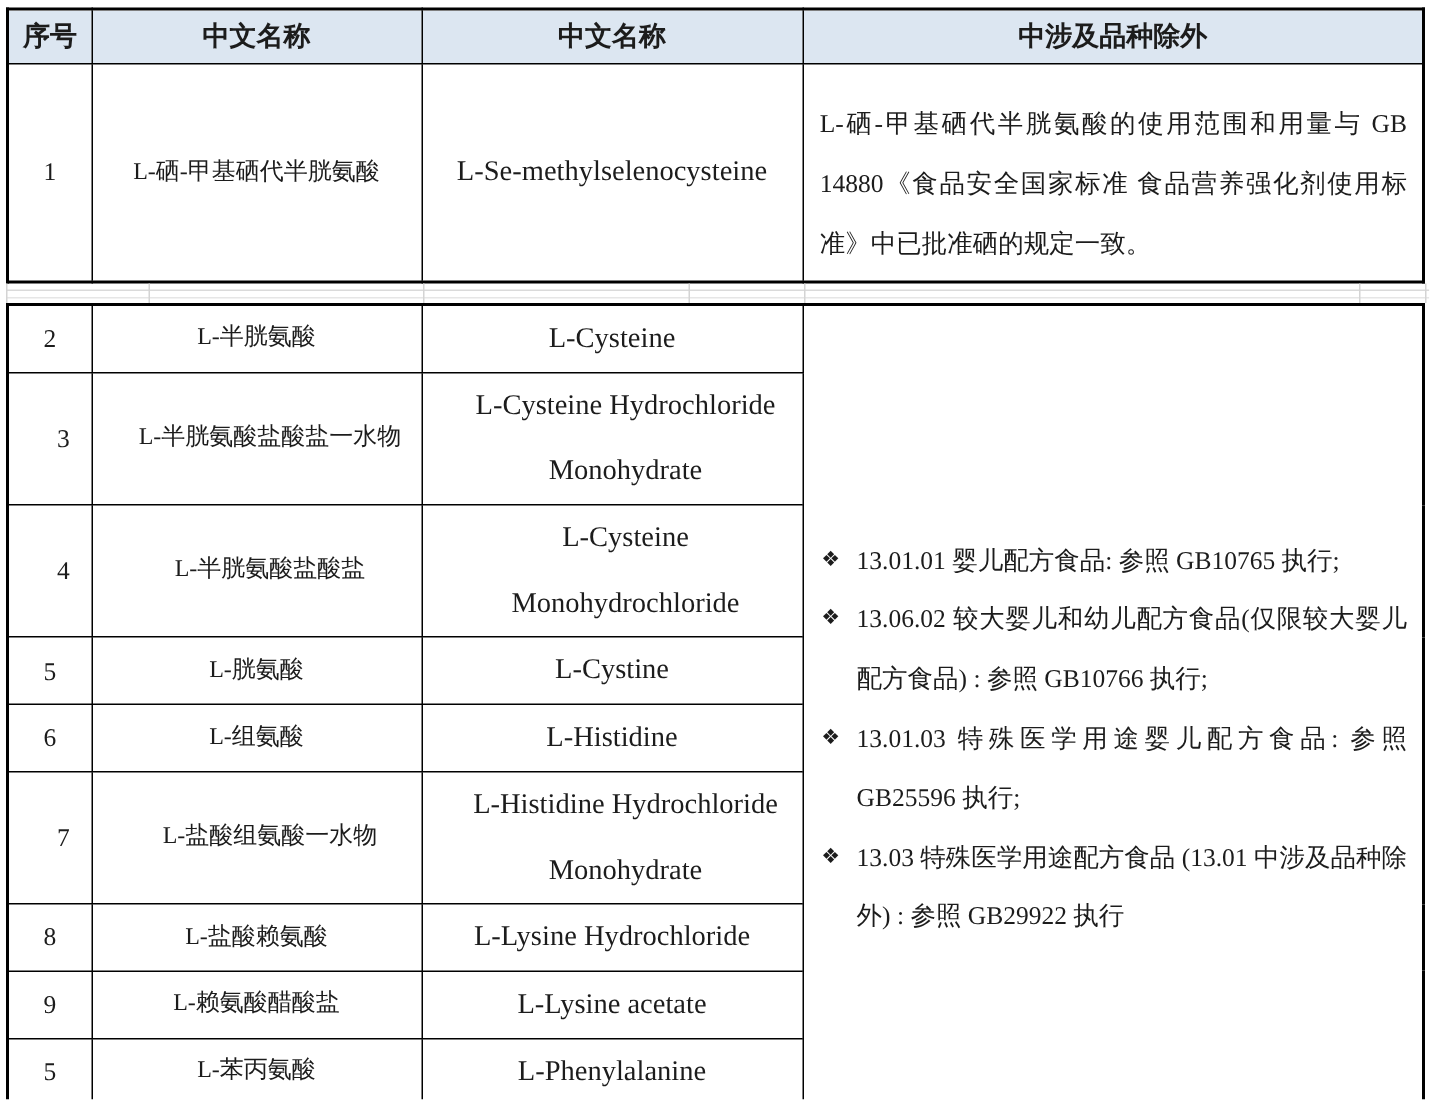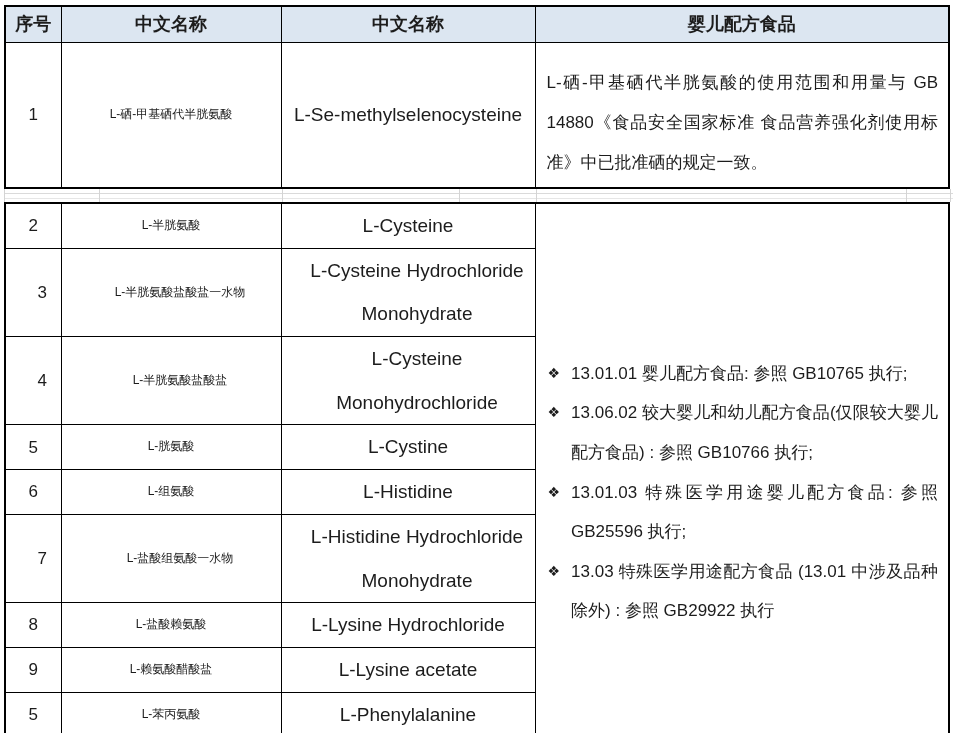--- a/index.html
+++ b/index.html
@@ -20,28 +20,29 @@
     position: absolute;
     left: 4px;
     top: 5px;
     width: 945px;
   }
   table {
     border-collapse: collapse;
     table-layout: fixed;
     width: 944px;
     border: 2px solid #000000;
+    font-family: Liberation Serif, serif;
   }
   td, th {
     border: 1.5px solid #000000;
     text-align: center;
     vertical-align: middle;
     padding: 0 6px;
     overflow: hidden;
-    font-size: 12px;
+    font-size: 16px;
     line-height: 2.3;
     word-break: break-word;
   }
   th {
     background: #dce6f1;
     font-weight: bold;
     font-size: 18px;
     height: 35px;
     line-height: 1.2;
   }
@@ -118,21 +119,21 @@
         <col class="c-index">
           <col class="c-cn">
           <col class="c-en">
           <col class="c-usage">
       </colgroup>
       <tbody>
           <tr>
         <th>序号</th>
         <th>中文名称</th>
         <th>中文名称</th>
-        <th>婴儿配方食品</th>
+        <th>中涉及品种除外</th>
       </tr>
       <tr class="r-h128">
         <td class="cell-index">1</td>
         <td class="cell-cn">L-硒-甲基硒代半胱氨酸</td>
         <td class="cell-en">L-Se-methylselenocysteine</td>
         <td class="cell-usage-1">L-硒-甲基硒代半胱氨酸的使用范围和用量与 GB 14880《食品安全国家标准 食品营养强化剂使用标准》中已批准硒的规定一致。</td>
       </tr>
     </tbody>
       </table>
 

